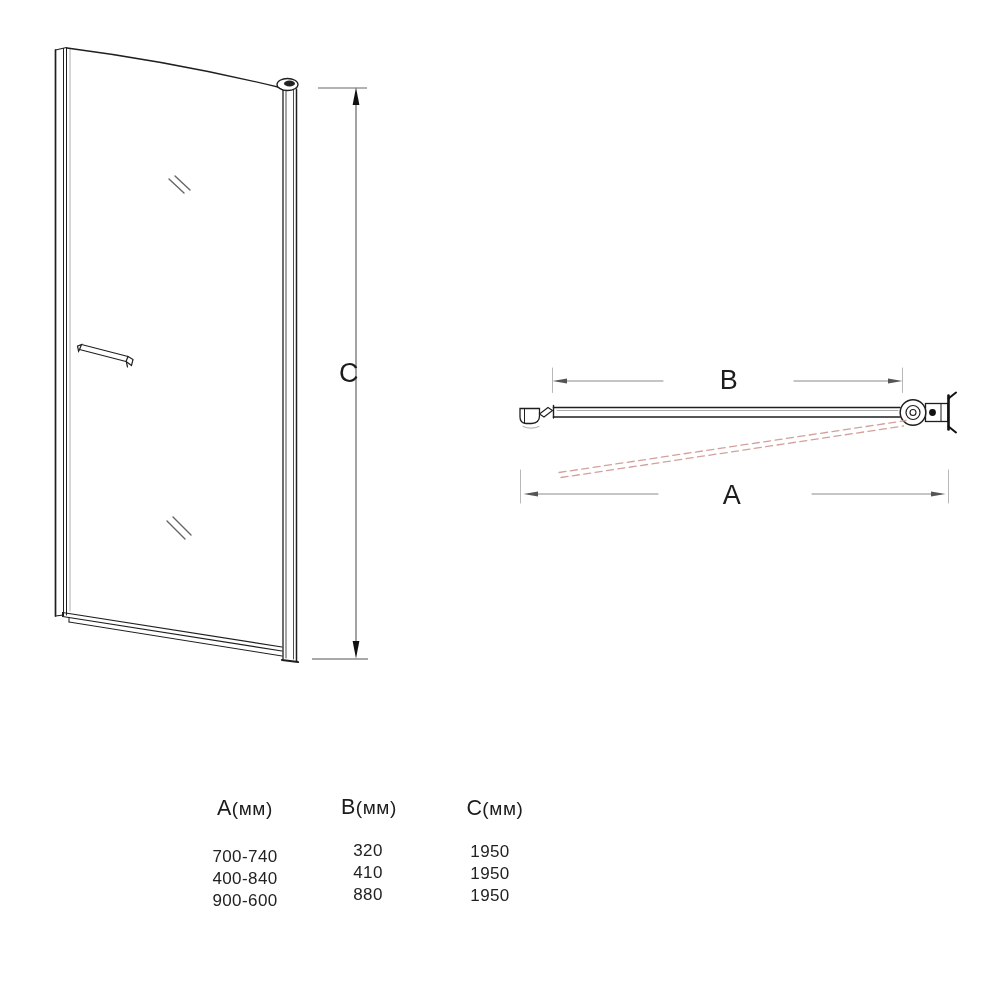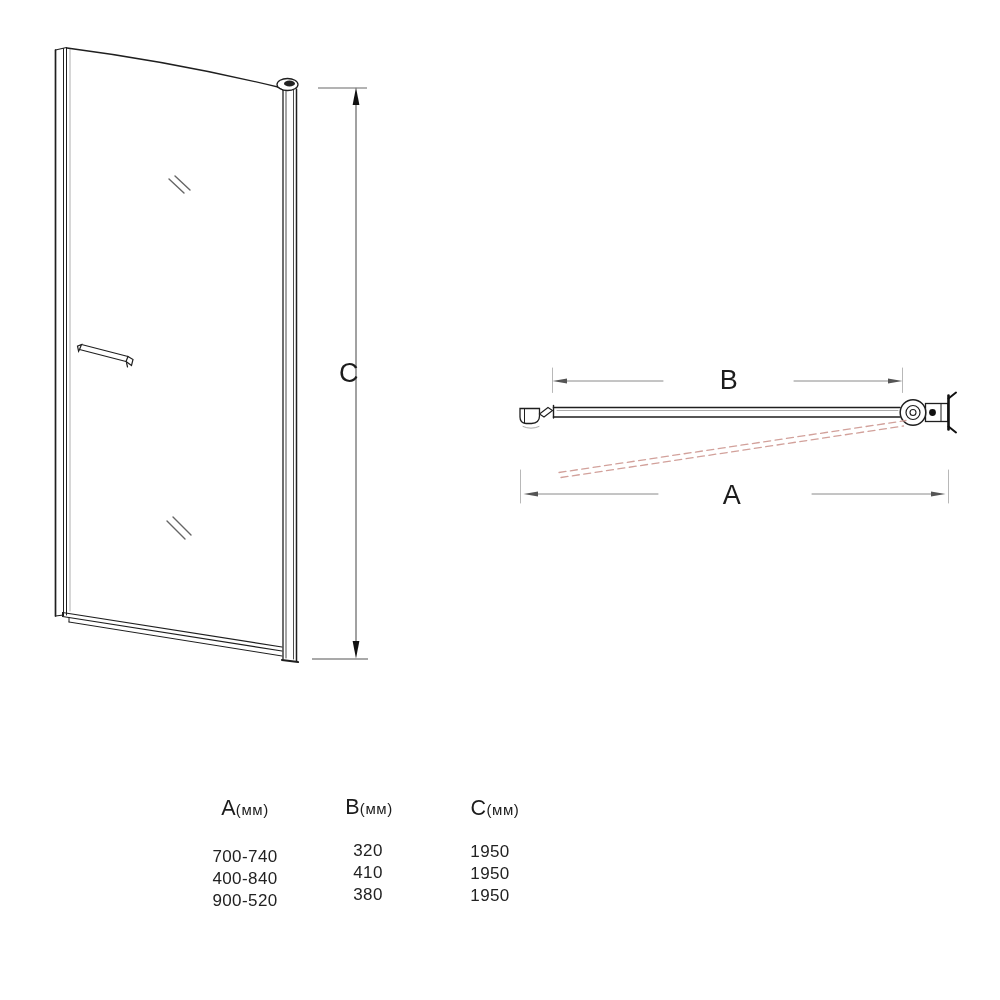--- a/index.html
+++ b/index.html
@@ -29,21 +29,21 @@
   }
   .th{
     position:absolute;
     transform:translateX(-50%);
     display:flex;
     align-items:baseline;
     color:var(--text);
     white-space:nowrap;
   }
   .th .th-letter{font-size:21.5px;letter-spacing:.3px;}
-  .th .th-unit{font-size:15px;letter-spacing:.6px;}
+  .th .th-unit{font-size:19px;letter-spacing:.6px;}
   .tcol{
     position:absolute;
     transform:translateX(-50%);
     text-align:right;
     color:#222222;
     font-size:17px;
     line-height:22px;
     letter-spacing:.4px;
     white-space:nowrap;
   }
@@ -179,26 +179,26 @@
       <span class="th-unit">(мм)</span>
   </div>
   <div class="th" style="left:495px;top:796px;">
     <span class="th-letter">C</span>
       <span class="th-unit">(мм)</span>
   </div>
 
   <div class="tcol" style="left:245px;top:846px;">
     <div>700-740</div>
     <div>400-840</div>
-    <div>900-520</div>
+    <div>900-600</div>
   </div>
   <div class="tcol" style="left:368px;top:840px;">
     <div>320</div>
     <div>410</div>
-    <div>380</div>
+    <div>880</div>
   </div>
   <div class="tcol" style="left:490px;top:841px;">
     <div>1950</div>
     <div>1950</div>
     <div>1950</div>
   </div>
 
 </div>
 
 </body></html>

